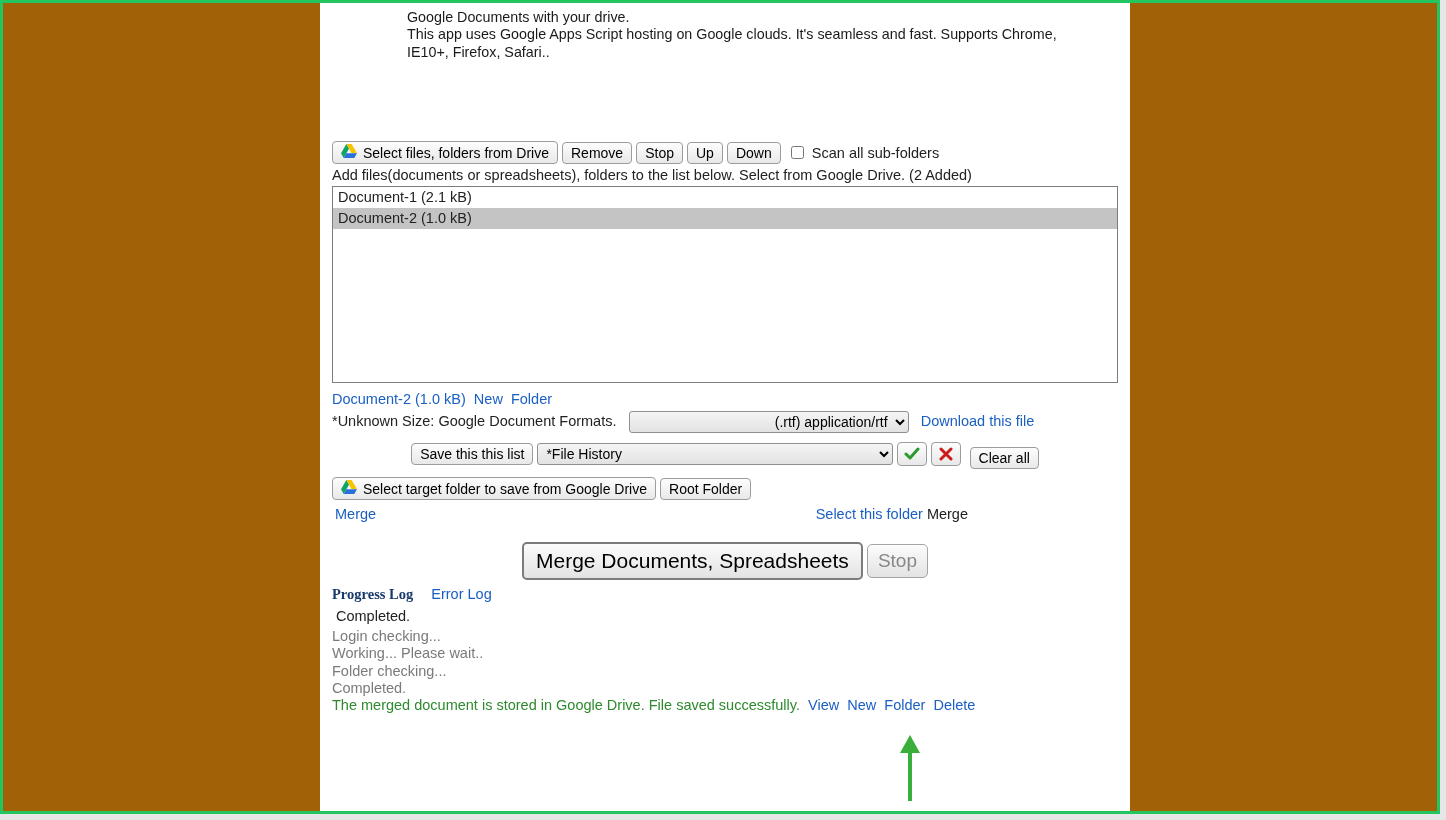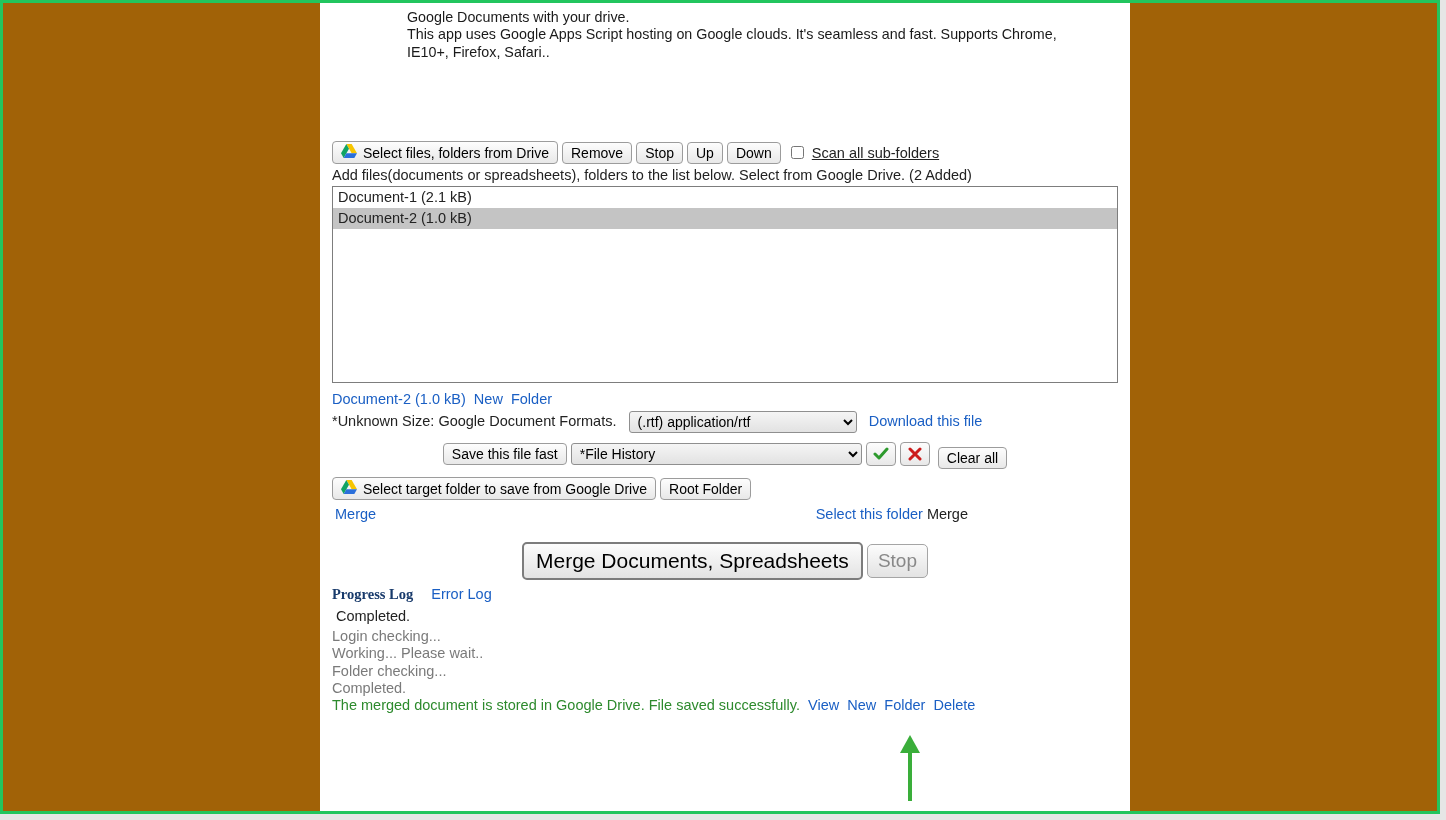--- a/index.html
+++ b/index.html
@@ -91,22 +91,22 @@
   }
   select.sel {
     font: inherit;
     font-size:14px;
     background: linear-gradient(#f5f5f5,#e2e2e2);
     border:1px solid #8f8f8f;
     border-radius:3px;
     padding:1px 4px;
     vertical-align:middle;
   }
-  .sel-wide { width:228px;}
-  .sel-hist { width:291px;}
+  .sel-wide { width:280px;text-align:right;}
+  .sel-hist { width:356px;}
   .centered-row {
     text-align:center;
     margin-top:6px;
   }
   .icon-btn {
     display:inline-flex;
     align-items:center;
     justify-content:center;
     border:1px solid #9c9c9c;
     border-radius:4px;
@@ -187,21 +187,20 @@
     color:#2d8a2d;
   }
   .arrow-annot {
     position:absolute;
     left:570px;
     top:730px;
     color:#3aae3a;
   }
   label.cblabel {
     vertical-align:middle;
-    text-decoration:underline;
   }
   input[type=checkbox] {
     vertical-align:middle;
     margin:0 4px 0 6px;
   }
   .gap6 { margin-left:4px;margin-top:8px;}
 </style>
 </head>
 <body>
 
@@ -248,21 +247,21 @@
         <span>*Unknown Size: Google Document Formats.</span>
         &nbsp;
         <select class="sel sel-wide">
           <option>(.rtf) application/rtf</option>
         </select>
         &nbsp;
         <a class="link">Download this file</a>
       </div>
 
       <div class="centered-row">
-        <button class="btn">Save this file fast</button>
+        <button class="btn">Save this this list</button>
         <select class="sel sel-hist">
           <option>*File History</option>
         </select>
         <span class="icon-btn">
           <svg width="16" height="14" viewBox="0 0 16 14">
               <path d="M2 7 L6 11 L14 2" stroke="#2d9a2d" stroke-width="3" fill="none" stroke-linecap="round" stroke-linejoin="round"></path>
             </svg>
         </span>
         <span class="icon-btn">
           <svg width="14" height="14" viewBox="0 0 14 14">

